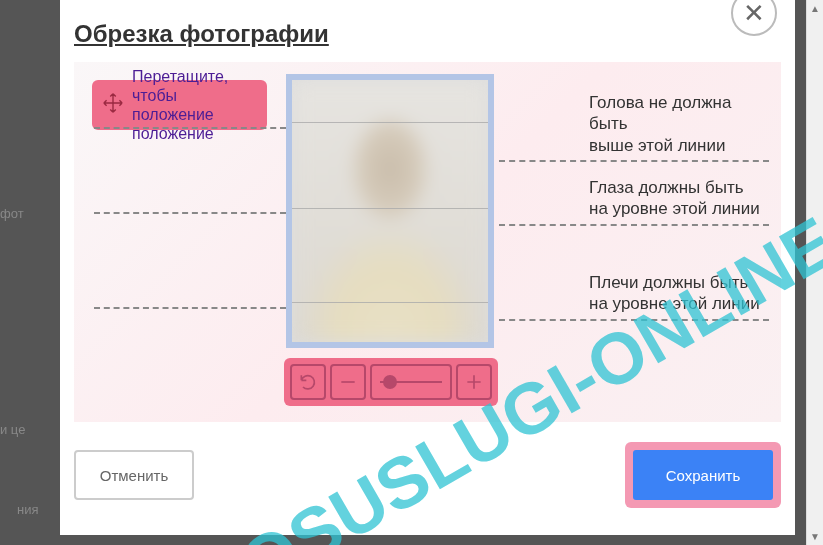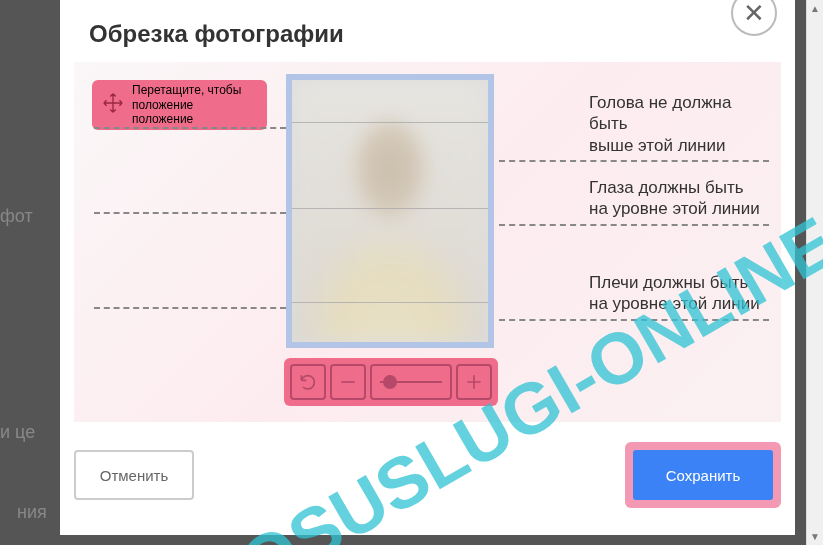--- a/index.html
+++ b/index.html
@@ -12,22 +12,23 @@
   }
   .modal {
     position: absolute;
     left: 60px; top: 0;
     width: 735px; height: 535px;
     background: #fff;
   }
   .modal-title {
     font-size: 24px;
     color: #333;
-    padding: 20px 0 14px 29px;
+    padding: 20px 0 14px 14px;
     font-weight: bold;
+    text-decoration: underline;
   }
   .close-btn {
     position: absolute;
     right: 18px; top: -10px;
     width: 46px; height: 46px;
     border-radius: 50%;
     border: 2px solid #bbb;
     background: #fff;
     display: flex; align-items: center; justify-content: center;
     font-size: 26px; color: #666;
@@ -43,21 +44,21 @@
     position: absolute;
     left: 18px; top: 18px;
     width: 175px; height: 50px;
     background: #ef6d8a;
     border-radius: 6px;
     display: flex; align-items: center;
     padding: 6px 10px;
     gap: 8px;
   }
   .drag-icon svg { width: 22px; height: 22px; stroke: #9a2941; fill: none; stroke-width: 1.5; }
-  .drag-text { font-size: 12px; color: #000000; line-height: 1.2; }
+  .drag-text { font-size: 16px; color: #4c1d95; line-height: 1.2; }
   .photo-frame {
     position: absolute;
     left: 212px; top: 12px;
     width: 208px; height: 274px;
     border: 6px solid #b3c5e6;
     background: #ddd;
     overflow: hidden;
   }
   .photo-blur {
     width: 100%; height: 100%;
@@ -161,21 +162,21 @@
     pointer-events: none;
     z-index: 10;
   }
   .watermark text {
     font-size: 72px;
     font-weight: 900;
     fill: #2fc4d4;
     opacity: 0.75;
     font-family: Arial, sans-serif;
   }
-  .bg-hint { position: absolute; color: #888; font-size: 18px; }
+  .bg-hint { position: absolute; color: #888; font-size: 13px; }
   .bgh1 { left: 0; top: 206px; } .bgh2 { left: 0; top: 422px; } .bgh3 { left: 17px; top: 502px; }
 </style>
 </head>
 <body>
 
 <div class="bg-hint bgh1">фот</div>
 <div class="bg-hint bgh2">и це</div>
 <div class="bg-hint bgh3">ния</div>
 
 <div class="modal">

